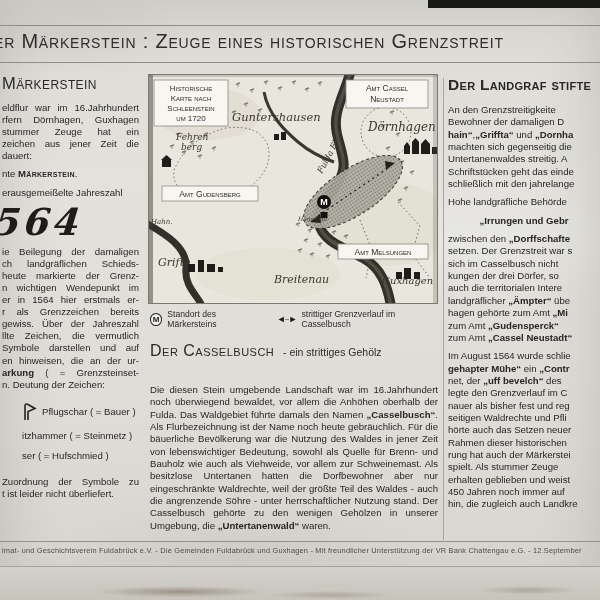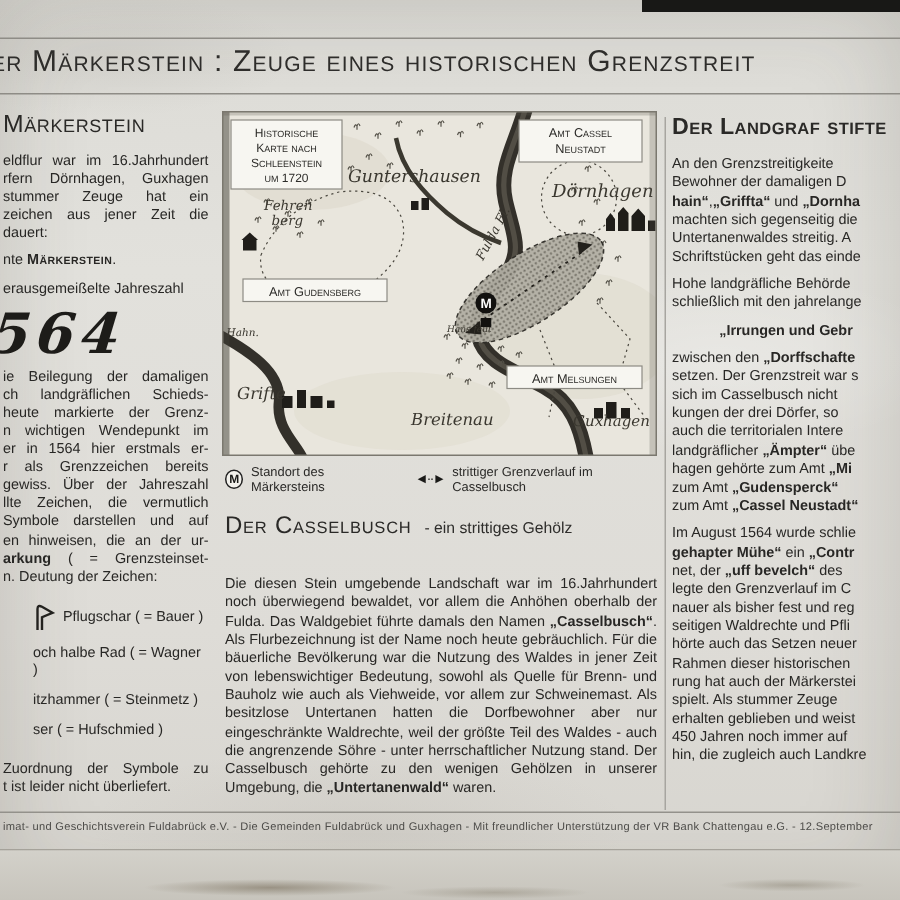--- a/index.html
+++ b/index.html
@@ -101,23 +101,20 @@
         <div class="tl"><span>n. Deutung der Zeichen:</span></div>
       </div>
 
     <div class="symrow first">
       <svg width="15" height="19" viewBox="0 0 15 19">
         <path d="M3 18 L3 4 Q3 1 6 2.5 L13 6.5 L6 9.5 L6 18" fill="none" stroke="#23221f" stroke-width="1.6"></path>
       </svg>
       <span>Pflugschar ( = Bauer )</span>
     </div>
     <div class="symrow">
-      <span>och halbe Rad ( = Wagner )</span>
-    </div>
-    <div class="symrow">
       <span>itzhammer ( = Steinmetz )</span>
     </div>
     <div class="symrow">
       <span>ser ( = Hufschmied )</span>
     </div>
 
     <div style="margin-top:15px">
         <div class="tl j"><span>Zuordnung der Symbole zu</span></div>
         <div class="tl"><span>t ist leider nicht überliefert.</span></div>
       </div>
@@ -299,22 +296,22 @@
 
   <div id="col-right">
     <div id="right-heading">Der Landgraf stifte</div>
     <div>
         <div class="tl"><span>An den Grenzstreitigkeite</span></div>
         <div class="tl"><span>Bewohner der damaligen D</span></div>
         <div class="tl"><span class="b">hain“</span><span>,</span><span class="b">„Griffta“</span><span> und </span><span class="b">„Dornha</span></div>
         <div class="tl"><span>machten sich gegenseitig die</span></div>
         <div class="tl"><span>Untertanenwaldes streitig. A</span></div>
         <div class="tl"><span>Schriftstücken geht das einde</span></div>
+        <div class="tl"><span>schließlich mit den jahrelange</span></div>
         <div class="tl g"><span>Hohe landgräfliche Behörde</span></div>
-        <div class="tl"><span>schließlich mit den jahrelange</span></div>
         <div class="tl c g"><span class="b">„Irrungen und Gebr</span></div>
         <div class="tl g"><span>zwischen den </span><span class="b">„Dorffschafte</span></div>
         <div class="tl"><span>setzen. Der Grenzstreit war s</span></div>
         <div class="tl"><span>sich im Casselbusch nicht</span></div>
         <div class="tl"><span>kungen der drei Dörfer, so</span></div>
         <div class="tl"><span>auch die territorialen Intere</span></div>
         <div class="tl"><span>landgräflicher </span><span class="b">„Ämpter“</span><span> übe</span></div>
         <div class="tl"><span>hagen gehörte zum Amt </span><span class="b">„Mi</span></div>
         <div class="tl"><span>zum Amt </span><span class="b">„Gudensperck“</span></div>
         <div class="tl"><span>zum Amt </span><span class="b">„Cassel Neustadt“</span></div>

